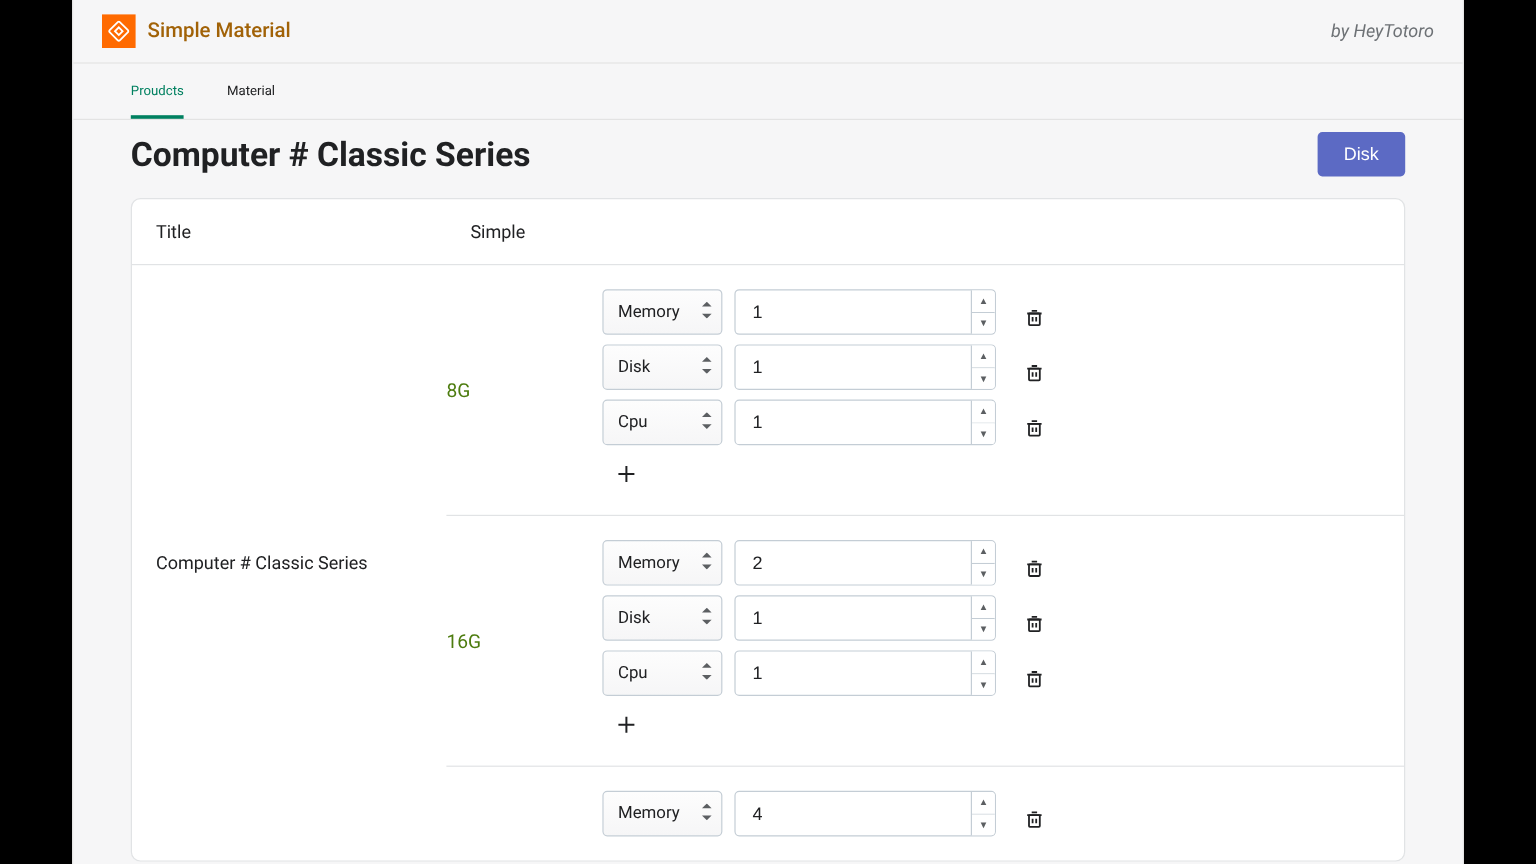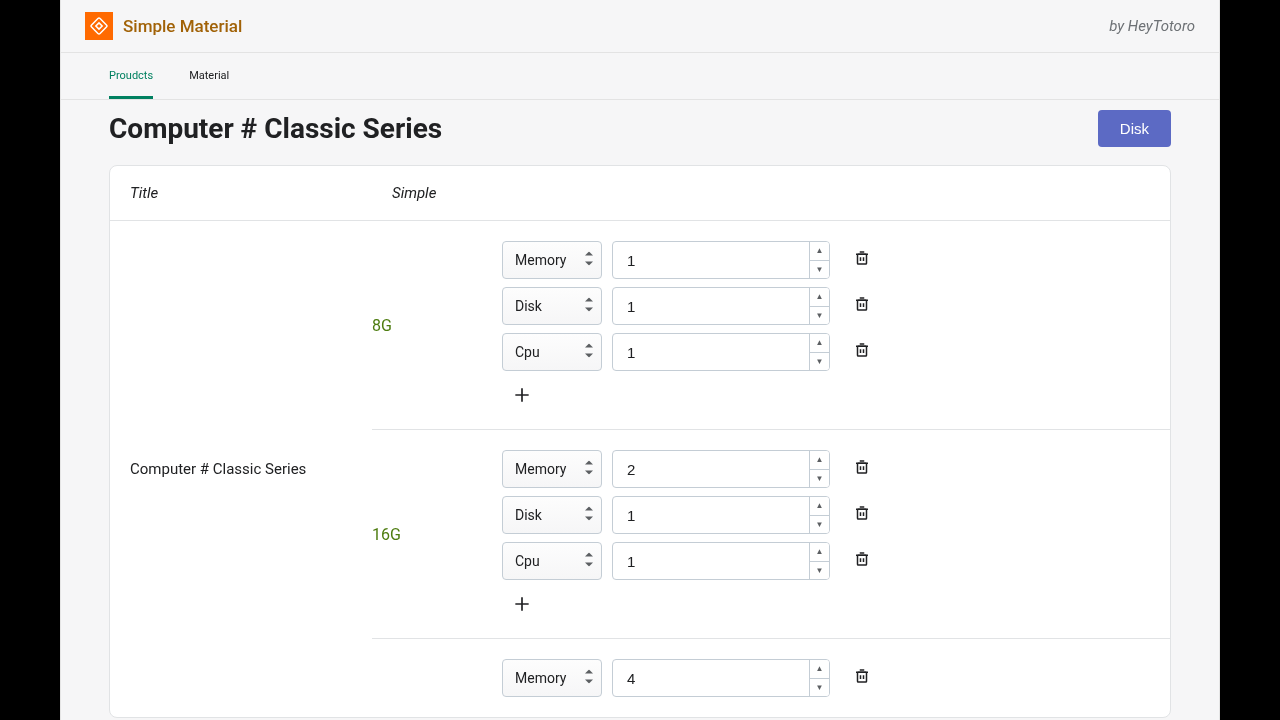--- a/index.html
+++ b/index.html
@@ -99,21 +99,20 @@
       border: 1px solid #e1e3e5;
       border-radius: 8px;
       overflow: hidden;
     }
     .table-head {
       display: flex;
       padding: 18px 20px;
       border-bottom: 1px solid #e1e3e5;
       font-size: 15px;
       color: #202123;
-      font-style: italic;
     }
     .col-title { width: 262px; }
     .col-variant { width: 130px; }
     .col-materials { flex: 1; }
     .row {
       display: flex;
       border-bottom: 1px solid #e1e3e5;
     }
     .row:last-child { border-bottom: none; }
     .row .cell-title {
@@ -140,21 +139,21 @@
       align-items: center;
     }
     .cell-materials {
       flex: 1;
       display: flex;
       flex-direction: column;
       gap: 8px;
     }
     .material-line {
       display: flex;
-      align-items: center;
+      align-items: flex-end;
       gap: 10px;
     }
     .select-wrap {
       position: relative;
       width: 100px;
     }
     .select-field {
       width: 100%;
       height: 38px;
       border: 1px solid #c4cdd5;

